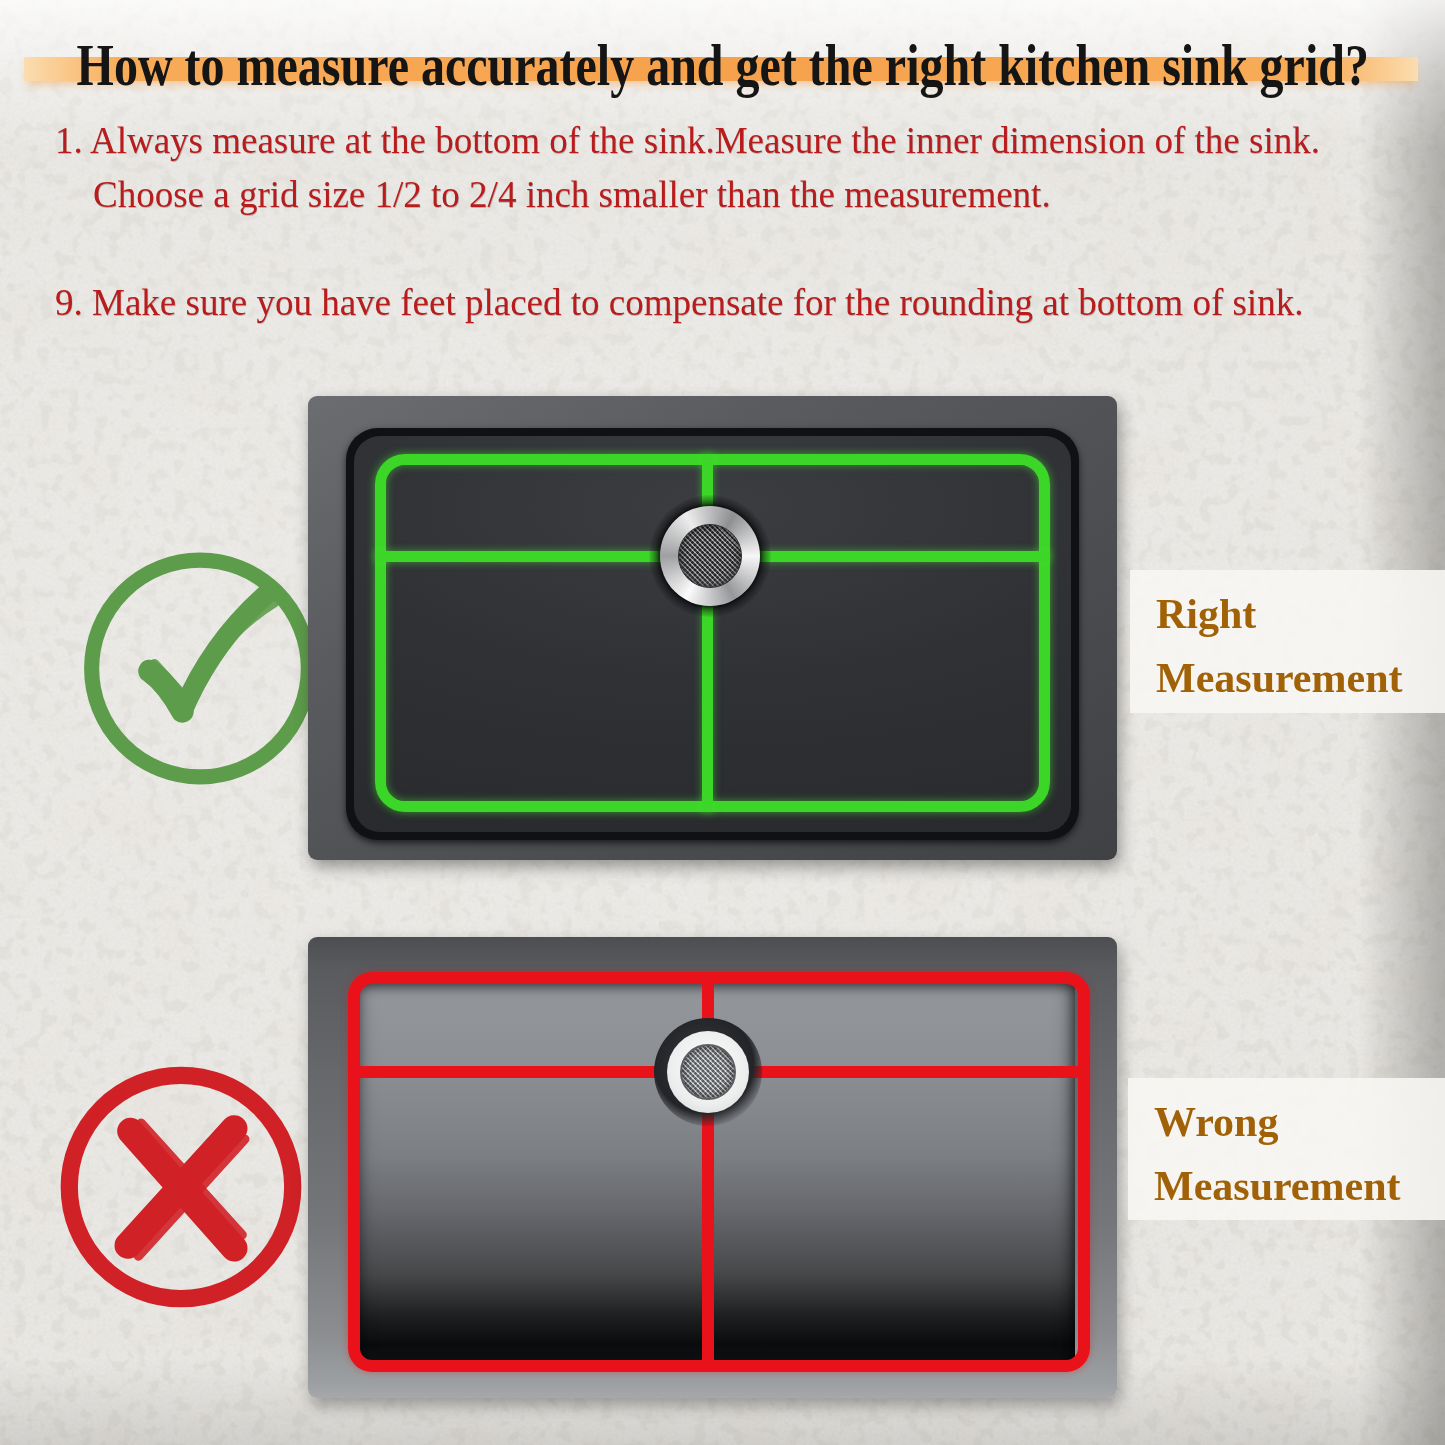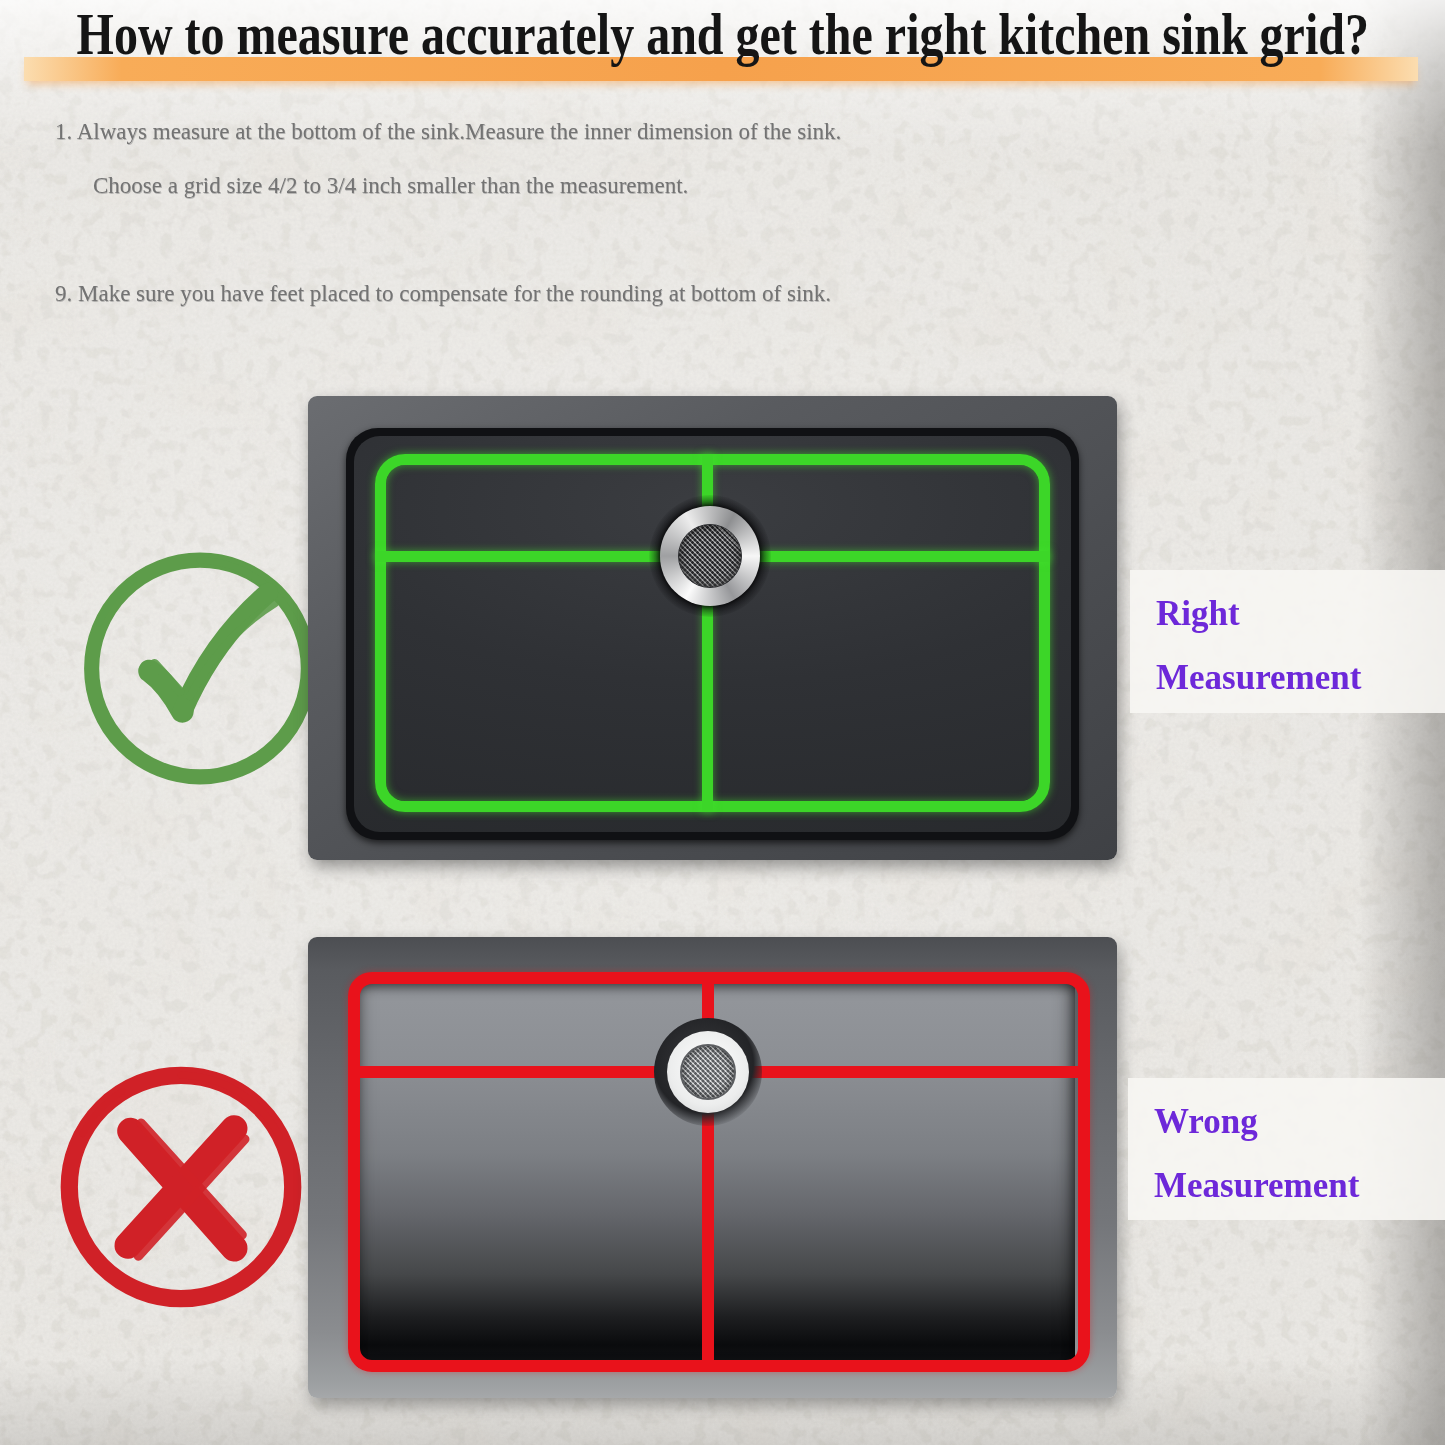--- a/index.html
+++ b/index.html
@@ -17,27 +17,27 @@
       linear-gradient(to bottom, rgba(0,0,0,0) 94%, rgba(118,116,112,0.20) 100%),
       radial-gradient(130% 90% at 38% 42%, rgba(255,255,255,0.18), rgba(0,0,0,0) 62%);
   }
 
   
   .title-band { position:absolute; left:24px; top:57px; width:1394px; height:24px; z-index:2;
     background: linear-gradient(90deg, #fbddb0 0%, #f8ac58 7%, #f6a14c 50%, #f8ac58 93%, #fbddb0 100%);
     box-shadow: 0 6px 8px -3px rgba(246,161,76,0.55);
   }
   .page-title { position:absolute; left:0; top:0; width:1445px; height:100px; z-index:3; margin:0;
-    display:flex; align-items:flex-start; justify-content:center;
+    display:flex; align-items:flex-end; justify-content:center;
     font-size:60px; font-weight:bold; color:#151515; white-space:nowrap; letter-spacing:0px; }
   .page-title .squeeze { display:inline-block; transform:scaleX(0.80); }
 
   
   .instructions { position:absolute; left:55px; top:105px; width:1380px; height:220px; z-index:2;
-    font-size:23px; color:#737373; }
+    font-size:37px; color:#b91c1c; }
   .line { position:absolute; margin:0; white-space:nowrap;
     text-shadow: 0.6px 0.6px 0.5px rgba(140,140,140,0.55); }
   .line.l1 { top:14px;  left:0; }
   .line.l2 { top:68px;  left:38px; }
   .line.l3 { top:122px; left:0; }
   .line.l4 { top:176px; left:0; }
 
   
   .icon { position:absolute; z-index:2; }
   .icon svg { display:block; width:100%; height:100%; }
@@ -95,21 +95,21 @@
   .drain-bottom .ring-white { inset:13px;
     background: radial-gradient(circle at 50% 44%, #ffffff 0%, #eceded 62%, #cfd0d1 100%); }
   .drain-bottom .mesh { inset:26px; background-color:#9b9fa3; border:2px solid #5c5e61; box-sizing:border-box;
     background-image:
       repeating-linear-gradient(45deg,  rgba(245,245,245,0.55) 0 1.5px, rgba(70,72,75,0.55) 1.5px 3.5px),
       repeating-linear-gradient(-45deg, rgba(245,245,245,0.45) 0 1.5px, rgba(70,72,75,0.45) 1.5px 3.5px);
     box-shadow: inset 0 0 9px rgba(0,0,0,0.6); }
 
   
   .label { position:absolute; z-index:4; background: rgba(247,246,243,0.90);
-    color:#6d28d9; font-weight:bold; font-size:35px; line-height:64px;
+    color:#a16207; font-weight:bold; font-size:42px; line-height:64px;
     padding:12px 8px 0 26px; box-sizing:border-box; }
   .label-right { left:1130px; top:570px; width:315px; height:143px; }
   .label-wrong { left:1128px; top:1078px; width:317px; height:142px; }
 </style>
 </head>
 <body>
 
 <div class="canvas">
 
   <svg class="bg-noise" width="1445" height="1445" viewBox="0 0 1445 1445" aria-hidden="true">
@@ -134,21 +134,21 @@
   </svg>
   <div class="sheen"></div>
 
   <div class="title-band"></div>
   <h1 class="page-title">
     <span class="squeeze">How to measure accurately and get the right kitchen sink grid?</span>
   </h1>
 
   <div class="instructions">
     <p class="line l1">1. Always measure at the bottom of the sink.Measure the inner dimension of the sink.</p>
-    <p class="line l2">Choose a grid size 4/2 to 3/4 inch smaller than the measurement.</p>
+    <p class="line l2">Choose a grid size 1/2 to 2/4 inch smaller than the measurement.</p>
     <p class="line l4">9. Make sure you have feet placed to compensate for the rounding at bottom of sink.</p>
   </div>
 
   <div class="icon check">
     <svg viewBox="0 0 100 100">
       <g fill="none" stroke="#5d9c4a" stroke-linecap="round" stroke-linejoin="round">
         <circle cx="50" cy="51" r="43" stroke-width="6"></circle>
         <path d="M 50 8 A 43 43 0 0 1 89 36" stroke-width="2.6" opacity="0.85"></path>
         <path d="M 24 16 A 43 43 0 0 0 10 33" stroke-width="2.4" opacity="0.8"></path>
         <path d="M 30 52 Q 37 57 43 68" stroke-width="9"></path>

